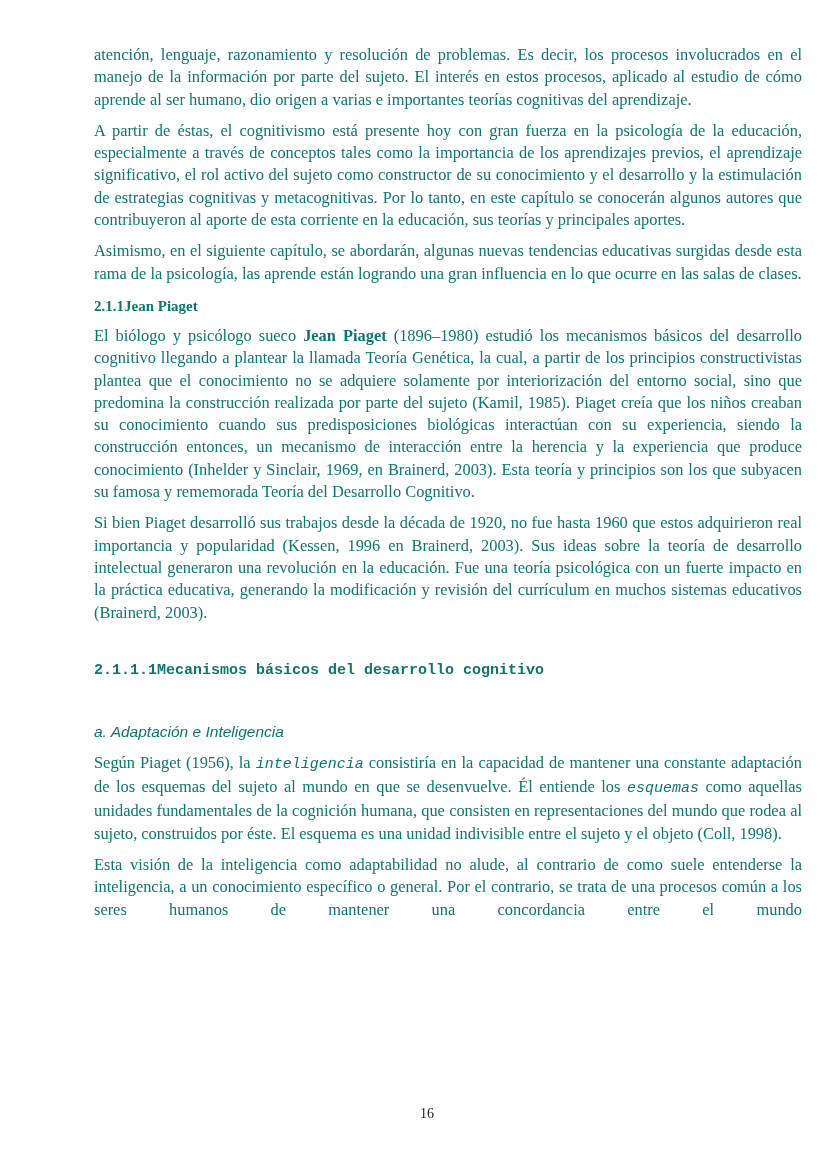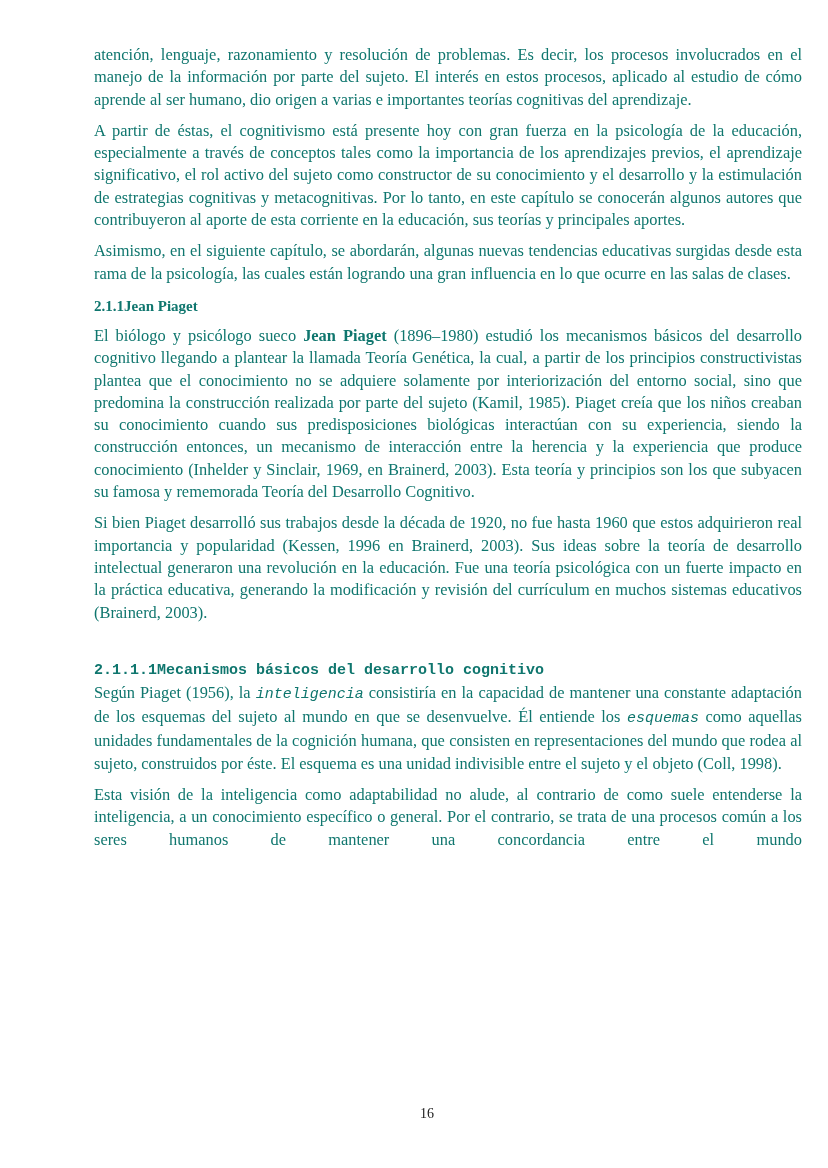--- a/index.html
+++ b/index.html
@@ -31,26 +31,27 @@
       position: absolute; left: 0; width: 828px; top: 1106px; text-align: center;
       font-family: "Liberation Serif", serif; font-size: 14px; color: #1a1a1a; padding-left: 13px;
     }
   </style>
 </head>
 <body>
 
 <div class="page">
   <p>atención, lenguaje, razonamiento y resolución de problemas. Es decir, los procesos involucrados en el manejo de la información por parte del sujeto. El interés en estos procesos, aplicado al estudio de cómo aprende al ser humano, dio origen a varias e importantes teorías cognitivas del aprendizaje.</p>
   <p>A partir de éstas, el cognitivismo está presente hoy con gran fuerza en la psicología de la educación, especialmente a través de conceptos tales como la importancia de los aprendizajes previos, el aprendizaje significativo, el rol activo del sujeto como constructor de su conocimiento y el desarrollo y la estimulación de estrategias cognitivas y metacognitivas. Por lo tanto, en este capítulo se conocerán algunos autores que contribuyeron al aporte de esta corriente en la educación, sus teorías y principales aportes.</p>
-  <p>Asimismo, en el siguiente capítulo, se abordarán, algunas nuevas tendencias educativas surgidas desde esta rama de la psicología, las cuales están logrando una gran influencia en lo que ocurre en las salas de clases.</p>
+  <p>Asimismo, en el siguiente capítulo, se abordarán, algunas nuevas tendencias educativas surgidas desde esta rama de la psicología, las aprende están logrando una gran influencia en lo que ocurre en las salas de clases.</p>
 
   <div class="h3">2.1.1Jean Piaget</div>
 
   <p><span>El biólogo y psicólogo sueco </span><b>Jean Piaget</b><span> (1896–1980) estudió los mecanismos básicos del desarrollo cognitivo llegando a plantear la llamada Teoría Genética, la cual, a partir de los principios constructivistas plantea que el conocimiento no se adquiere solamente por interiorización del entorno social, sino que predomina la construcción realizada por parte del sujeto (Kamil, 1985). Piaget creía que los niños creaban su conocimiento cuando sus predisposiciones biológicas interactúan con su experiencia, siendo la construcción entonces, un mecanismo de interacción entre la herencia y la experiencia que produce conocimiento (Inhelder y Sinclair, 1969, en Brainerd, 2003). Esta teoría y principios son los que subyacen su famosa y rememorada Teoría del Desarrollo Cognitivo.</span></p>
   <p>Si bien Piaget desarrolló sus trabajos desde la década de 1920, no fue hasta 1960 que estos adquirieron real importancia y popularidad (Kessen, 1996 en Brainerd, 2003). Sus ideas sobre la teoría de desarrollo intelectual generaron una revolución en la educación. Fue una teoría psicológica con un fuerte impacto en la práctica educativa, generando la modificación y revisión del currículum en muchos sistemas educativos (Brainerd, 2003).</p>
 
   <div class="h4">2.1.1.1Mecanismos básicos del desarrollo cognitivo</div>
+  <div class="h5">a. Adaptación e Inteligencia</div>
 
   <p><span>Según Piaget (1956), la </span><span class="it">inteligencia</span><span> consistiría en la capacidad de mantener una constante adaptación de los esquemas del sujeto al mundo en que se desenvuelve. Él entiende los </span><span class="it">esquemas</span><span> como aquellas unidades fundamentales de la cognición humana, que consisten en representaciones del mundo que rodea al sujeto, construidos por éste. El esquema es una unidad indivisible entre el sujeto y el objeto (Coll, 1998).</span></p>
   <p style="text-align-last: justify;">Esta visión de la inteligencia como adaptabilidad no alude, al contrario de como suele entenderse la inteligencia, a un conocimiento específico o general. Por el contrario, se trata de una procesos común a los seres humanos de mantener una concordancia entre el mundo</p>
 </div>
 
 <div class="page-number">16</div>
 
 </body></html>

